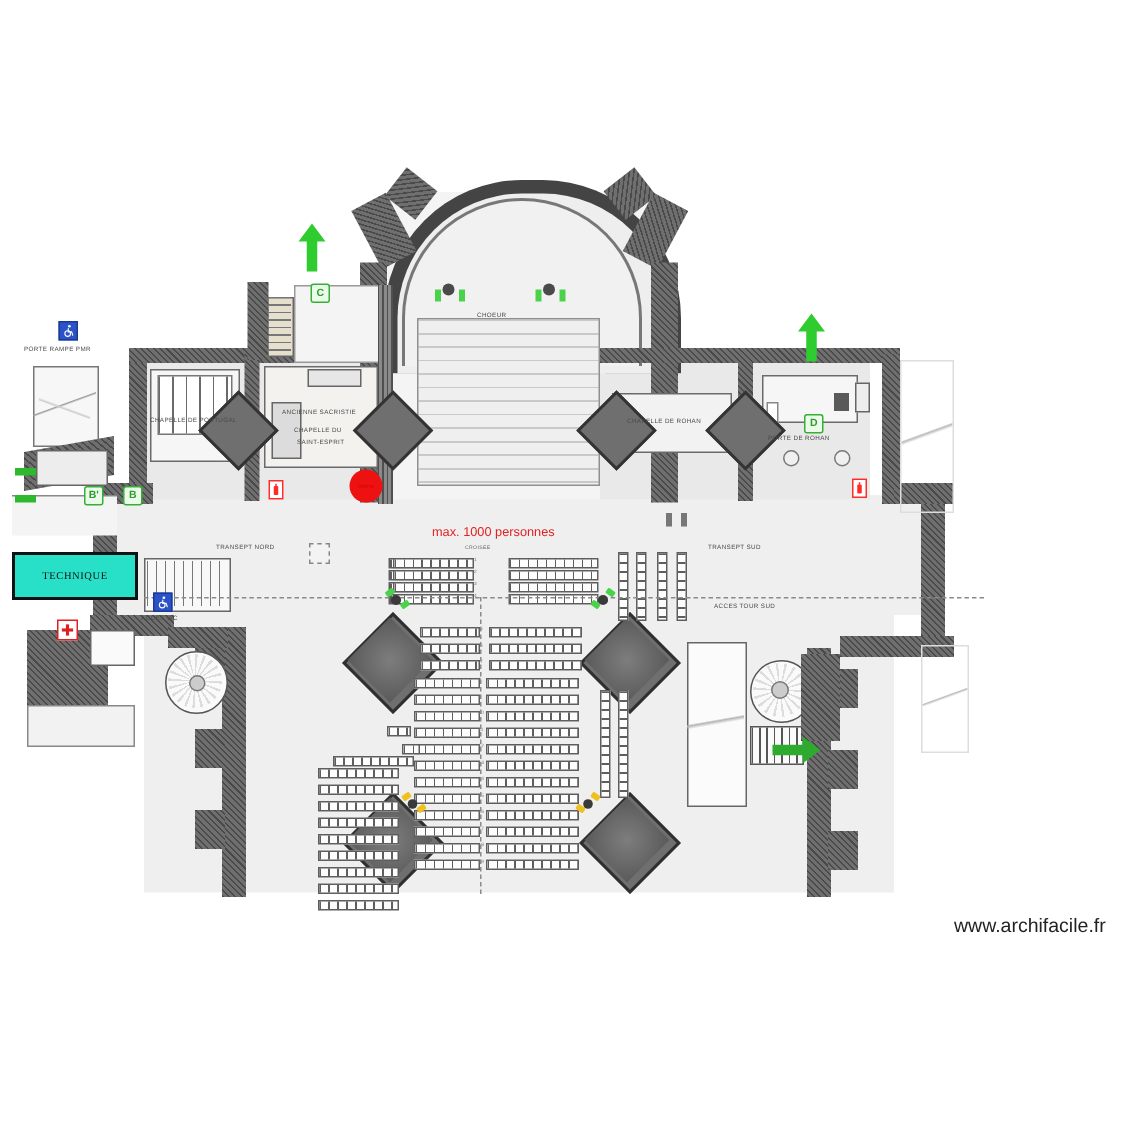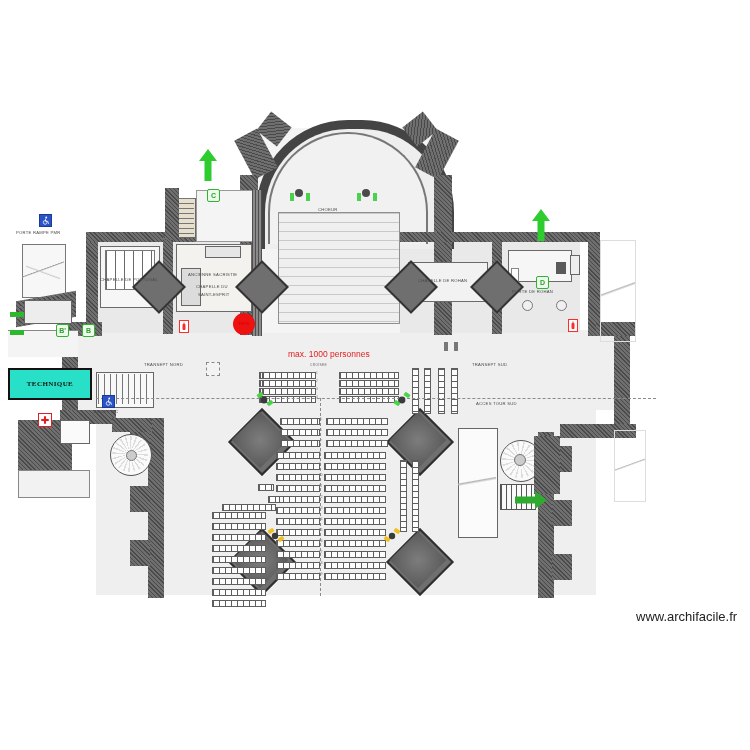--- a/index.html
+++ b/index.html
@@ -34,21 +34,21 @@
   
   .mk{position:absolute;box-sizing:border-box;display:flex;align-items:center;
       justify-content:center;font-size:7px;font-weight:bold;}
   .mk-green{border:1.2px solid #35b035;background:#eafbea;color:#2f9c2f;
       border-radius:2px;}
   .mk-blue{background:#2b53c8;border:1px solid #1b3a95;color:#fff;}
   .mk-red{background:#fff;border:1.4px solid #e02020;}
   .mk-ext{background:#fff;border:1.4px solid #ff2b2b;}
   .teal-box{position:absolute;background:#28e0c8;border:2px solid #111;
      display:flex;align-items:center;justify-content:center;}
-  .teal-box span{font-size:7px;font-weight:bold;color:#111;letter-spacing:.4px;
+  .teal-box span{font-size:7px;font-weight:normal;color:#111;letter-spacing:.4px;
      font-family:"Liberation Serif",serif;}
 
   .redcircle{position:absolute;border-radius:50%;background:#ee1111;
      display:flex;align-items:center;justify-content:center;}
   .redcircle span{font-size:3px;color:#c00;line-height:1;text-align:center;}
 
   .maxtxt{position:absolute;color:#e42020;font-size:8.5px;white-space:nowrap;}
 
   .brand{position:absolute;font-size:13px;color:#222;
          font-family:"Liberation Sans",sans-serif;}

